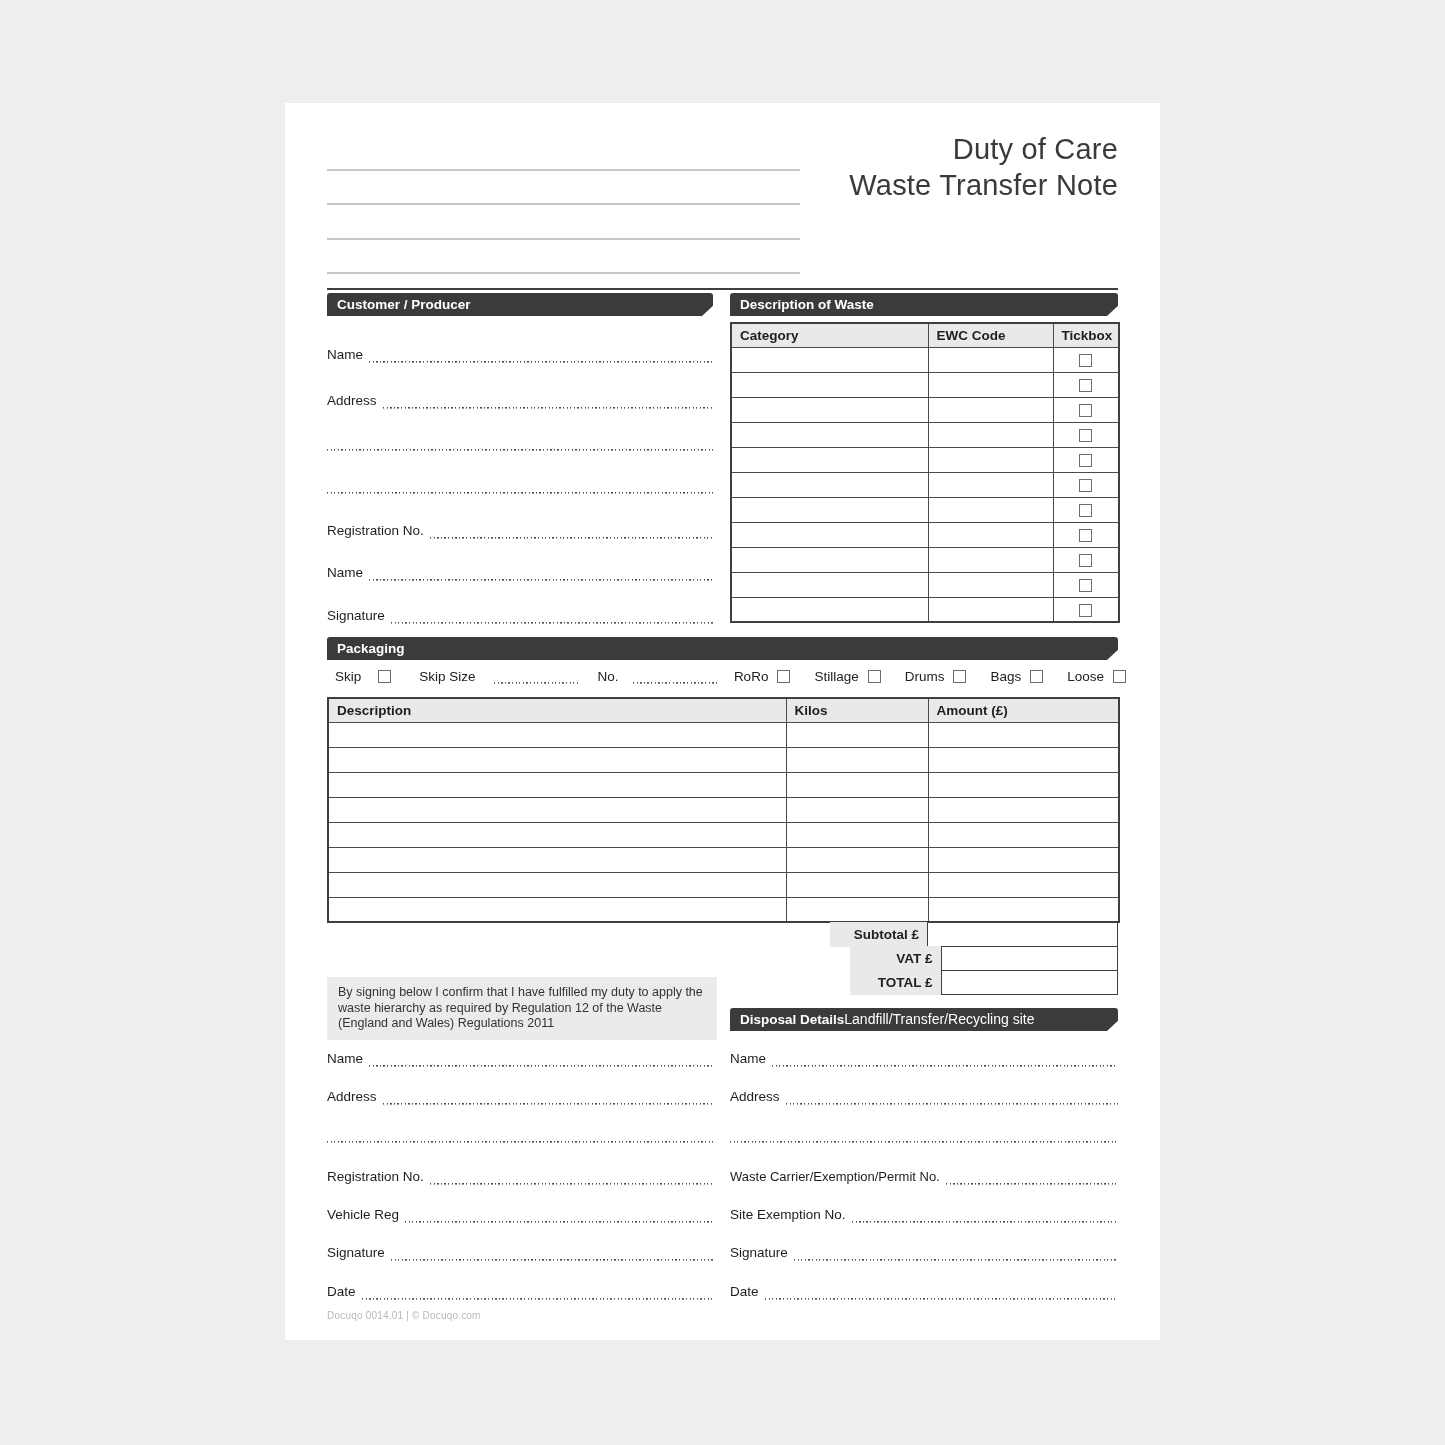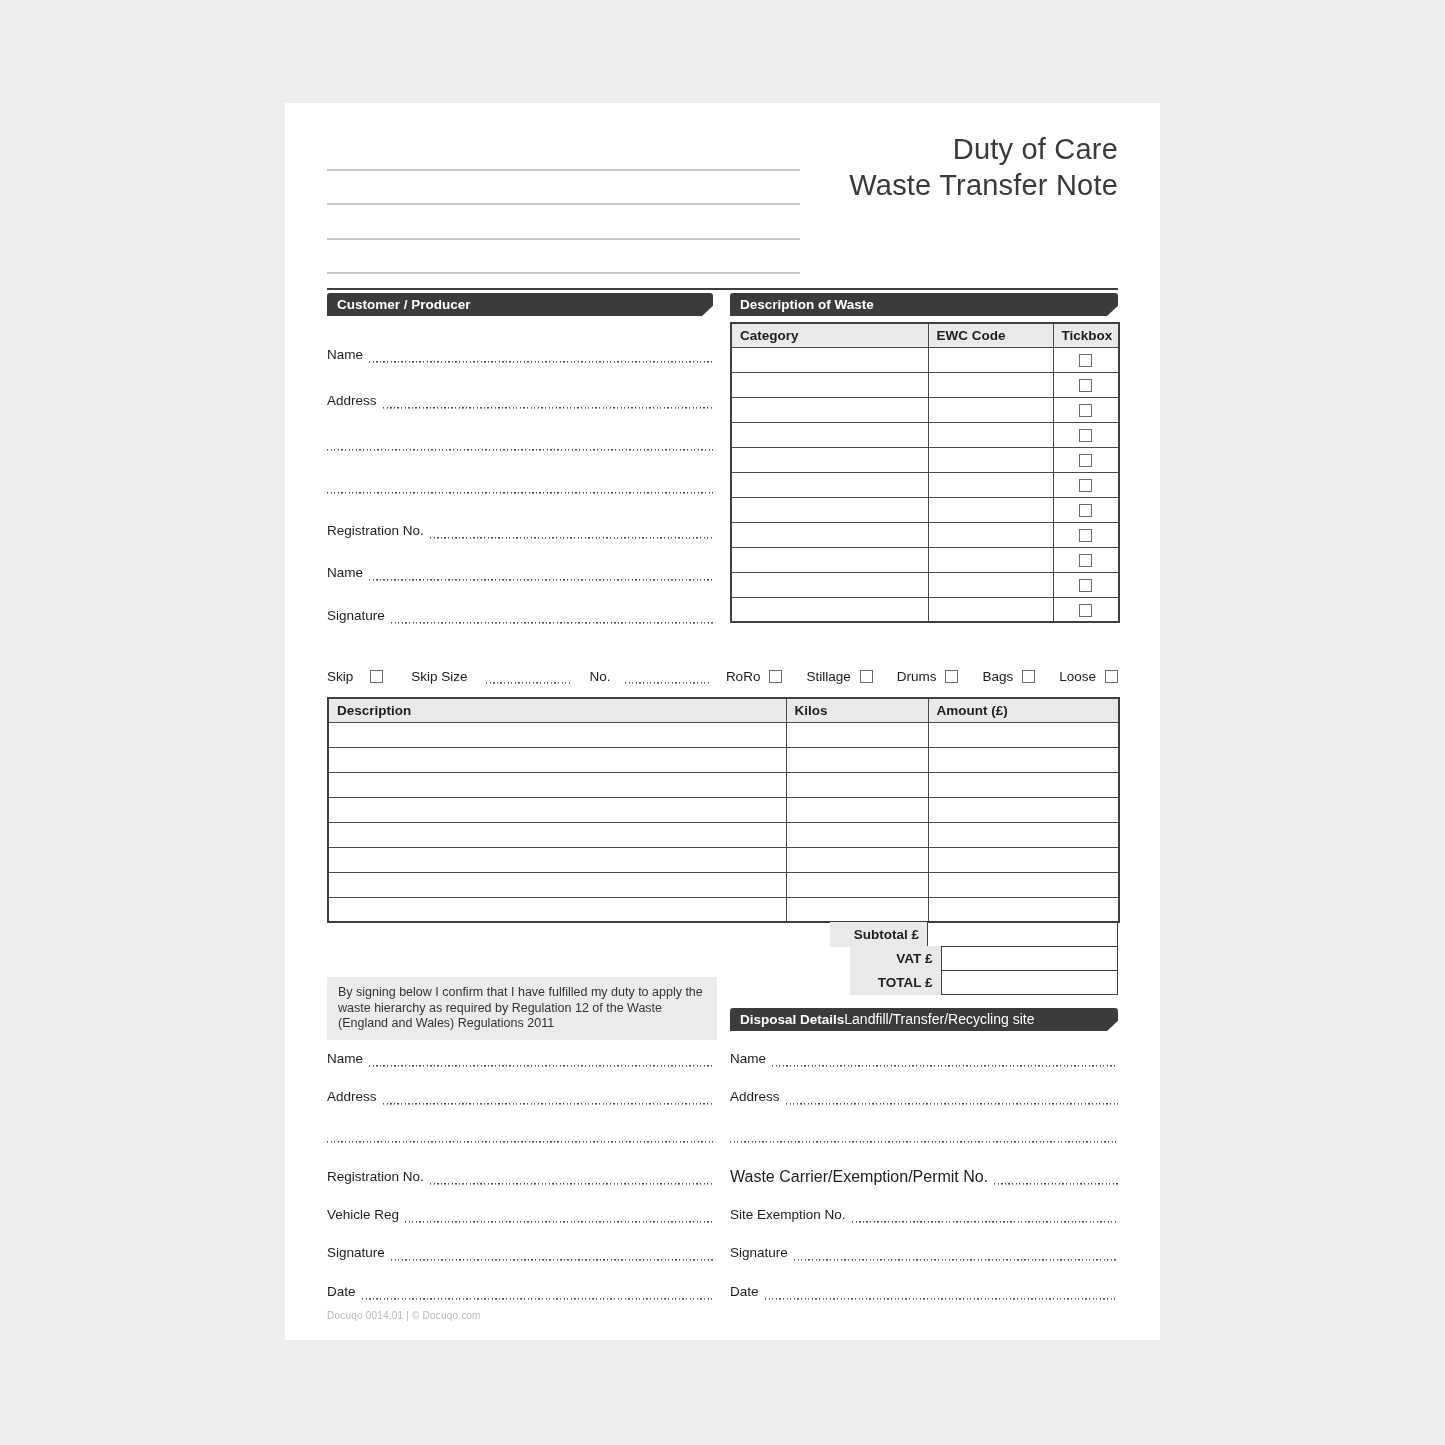--- a/index.html
+++ b/index.html
@@ -195,22 +195,23 @@
         <td class="tick"><span class="checkbox"></span></td>
       </tr>
         <tr>
         <td></td>
         <td></td>
         <td class="tick"><span class="checkbox"></span></td>
       </tr>
       </tbody>
   </table>
 
-
-  <div class="abs skip-row" style="left:42px; top:563px; width:791px; height:20px;">
+  <div class="abs bar" style="left:42px; top:534px; width:791px;">Packaging</div>
+
+  <div class="abs skip-row" style="left:50px; top:563px; width:791px; height:20px;">
     <span class="lbl">Skip</span>
     <span class="checkbox" style="margin-left:17px;"></span>
     <span class="lbl" style="margin-left:28px;">Skip Size</span>
     <span class="dots dots-fixed" style="width:84px; margin-left:18px;"></span>
     <span class="lbl" style="margin-left:20px;">No.</span>
     <span class="dots dots-fixed" style="width:84px; margin-left:14px;"></span>
     <span class="lbl" style="margin-left:auto;">RoRo</span>
     <span class="checkbox" style="margin-left:9px;"></span>
     <span class="lbl" style="margin-left:24px;">Stillage</span>
     <span class="checkbox" style="margin-left:9px;"></span>
@@ -333,21 +334,21 @@
     <span class="dots"></span>
   </div>
   <div class="abs field" style="left:445px; top:982px; width:388px;">
     <span class="lbl">Address</span>
     <span class="dots"></span>
   </div>
   <div class="abs field" style="left:445px; top:1020px; width:388px;">
     <span class="dots"></span>
   </div>
   <div class="abs field" style="left:445px; top:1062px; width:388px;">
-    <span class="lbl" style="font-size:16px;">Waste Carrier/Exemption/Permit No.</span>
+    <span class="lbl" style="font-size:13px;">Waste Carrier/Exemption/Permit No.</span>
     <span class="dots"></span>
   </div>
   <div class="abs field" style="left:445px; top:1100px; width:388px;">
     <span class="lbl">Site Exemption No.</span>
     <span class="dots"></span>
   </div>
   <div class="abs field" style="left:445px; top:1138px; width:388px;">
     <span class="lbl">Signature</span>
     <span class="dots"></span>
   </div>

